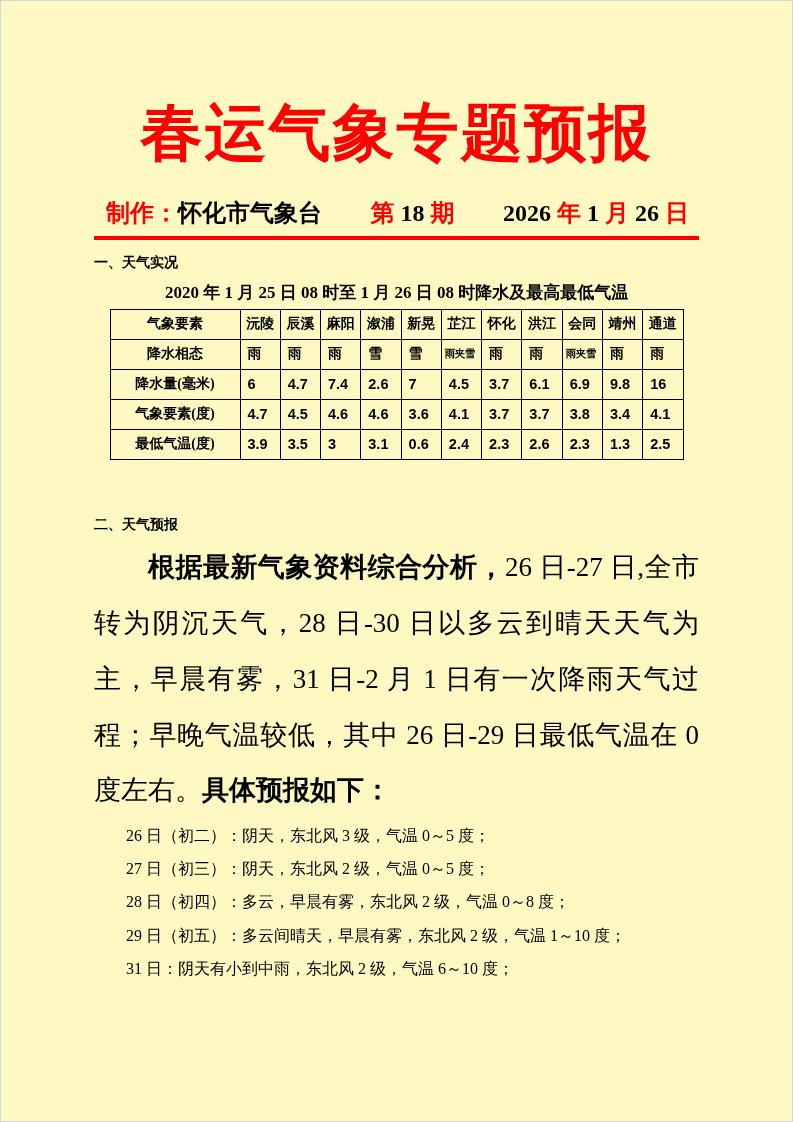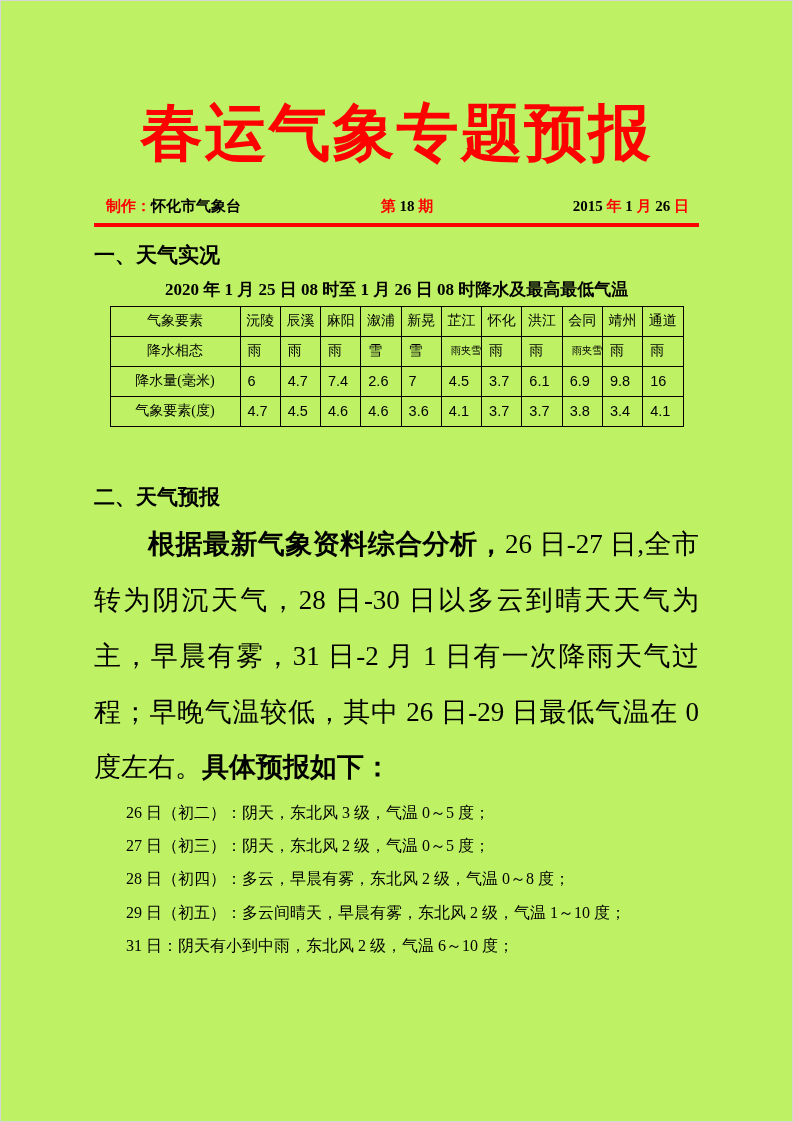--- a/index.html
+++ b/index.html
@@ -5,21 +5,21 @@
   html, body {
     margin: 0;
     padding: 0;
     background: #e9e9e9;
   }
   .page {
     position: relative;
     width: 793px;
     height: 1122px;
     margin: 0 auto;
-    background: #bef264;
+    background: #fef9c3;
     border: 1px solid #d6d6d6;
     box-sizing: border-box;
     font-family: "Liberation Serif", "DejaVu Serif", serif;
     color: #000;
     overflow: hidden;
   }
   .content {
     padding: 0 93px;
   }
   .doc-title {
@@ -31,33 +31,33 @@
     letter-spacing: 2px;
     color: #ff0000;
     white-space: nowrap;
   }
   .byline {
     display: flex;
     justify-content: space-between;
     align-items: baseline;
     margin-top: 18px;
     padding: 0 10px 0 12px;
-    font-size: 15px;
+    font-size: 24px;
     font-weight: bold;
   }
   .red { color: #ff0000; }
   .black { color: #000000; }
   .red-rule {
     margin-top: 7px;
     height: 4px;
     background: #ff0000;
   }
   .section-heading {
     margin: 14px 0 0 0;
-    font-size: 21px;
+    font-size: 14px;
     font-weight: bold;
   }
   .table-caption {
     margin-top: 9px;
     text-align: center;
     font-size: 17px;
     font-weight: bold;
   }
   table.obs {
     margin: 5px auto 0 auto;
@@ -65,35 +65,35 @@
     border-collapse: collapse;
     table-layout: fixed;
   }
   table.obs col.col-label { width: 130px; }
   table.obs th, table.obs td {
     border: 1px solid #000;
     height: 29px;
     padding: 0;
     text-align: center;
     vertical-align: middle;
-    font-weight: normal;
+    font-weight: bold;
     font-size: 14px;
     overflow: hidden;
   }
   table.obs td.num {
     font-family: "Liberation Sans", "DejaVu Sans", sans-serif;
     font-size: 14.5px;
     text-align: left;
     padding-left: 7px;
   }
   table.obs td.phase-cell { text-align: left; padding-left: 7px; }
   table.obs td.phase-cell.condensed {
     font-size: 10.5px;
     letter-spacing: -0.5px;
-    padding-left: 9px;
+    padding-left: 3px;
   }
   .section2 { margin-top: 56px; }
   .body-par {
     margin: 6px 0 0 0;
     font-size: 27px;
     line-height: 2.07;
     text-align: justify;
     text-indent: 2em;
   }
   .day-par {
@@ -114,21 +114,21 @@
     <h1 class="doc-title">春运气象专题预报</h1>
 
     <div class="byline">
       <span>
         <span class="red">制作：</span><span class="black">怀化市气象台</span>
       </span>
       <span>
         <span class="red">第 </span><span class="black">18</span><span class="red"> 期</span>
       </span>
       <span>
-        <span class="black">2015 </span><span class="red">年 </span><span class="black">1 </span><span class="red">月 </span><span class="black">26 </span><span class="red">日</span>
+        <span class="black">2026 </span><span class="red">年 </span><span class="black">1 </span><span class="red">月 </span><span class="black">26 </span><span class="red">日</span>
       </span>
     </div>
 
     <div class="red-rule"></div>
 
     <h2 class="section-heading">一、天气实况</h2>
 
     <div class="table-caption">2020 年 1 月 25 日 08 时至 1 月 26 日 08 时降水及最高最低气温</div>
 
     <table class="obs">
@@ -196,20 +196,34 @@
           <td class="num">4.6</td>
           <td class="num">4.6</td>
           <td class="num">3.6</td>
           <td class="num">4.1</td>
           <td class="num">3.7</td>
           <td class="num">3.7</td>
           <td class="num">3.8</td>
           <td class="num">3.4</td>
           <td class="num">4.1</td>
         </tr>
+        <tr>
+          <th>最低气温(度)</th>
+          <td class="num">3.9</td>
+          <td class="num">3.5</td>
+          <td class="num">3</td>
+          <td class="num">3.1</td>
+          <td class="num">0.6</td>
+          <td class="num">2.4</td>
+          <td class="num">2.3</td>
+          <td class="num">2.6</td>
+          <td class="num">2.3</td>
+          <td class="num">1.3</td>
+          <td class="num">2.5</td>
+        </tr>
       </tbody>
     </table>
 
     <h2 class="section-heading section2">二、天气预报</h2>
 
     <p class="body-par"><span class="bold">根据最新气象资料综合分析，</span><span>26 日-27 日,全市转为阴沉天气，28 日-30 日以多云到晴天天气为主，早晨有雾，31 日-2 月 1 日有一次降雨天气过程；早晚气温较低，其中 26 日-29 日最低气温在 0 度左右。</span><span class="bold">具体预报如下：</span></p>
 
     <p class="day-par">26 日（初二）：阴天，东北风 3 级，气温 0～5 度；</p>
     <p class="day-par">27 日（初三）：阴天，东北风 2 级，气温 0～5 度；</p>
     <p class="day-par">28 日（初四）：多云，早晨有雾，东北风 2 级，气温 0～8 度；</p>

